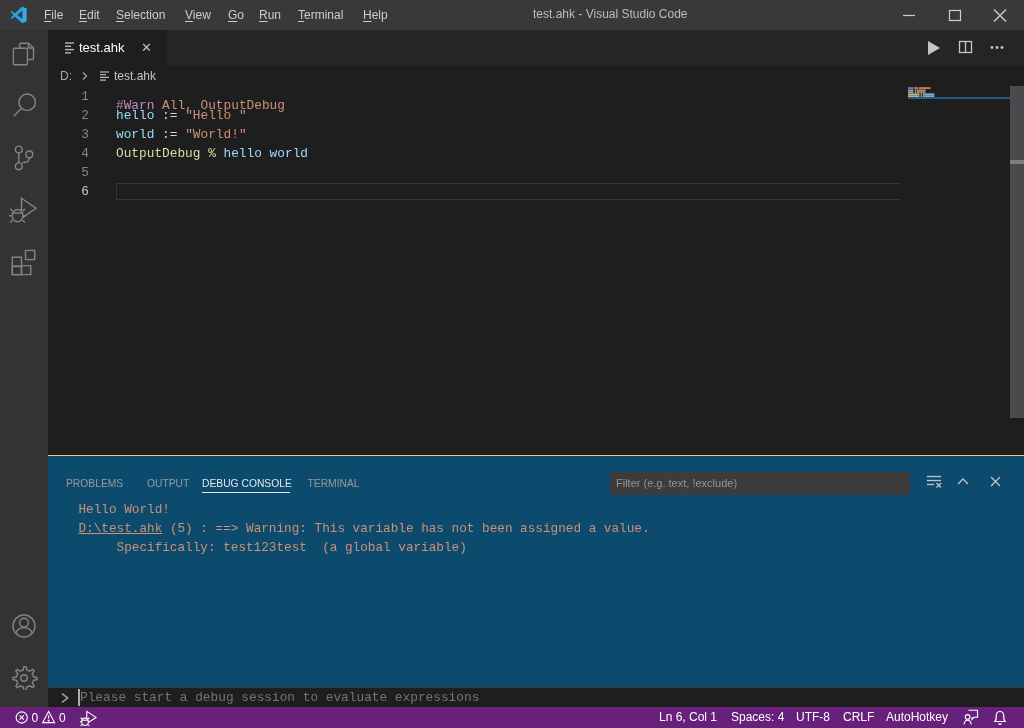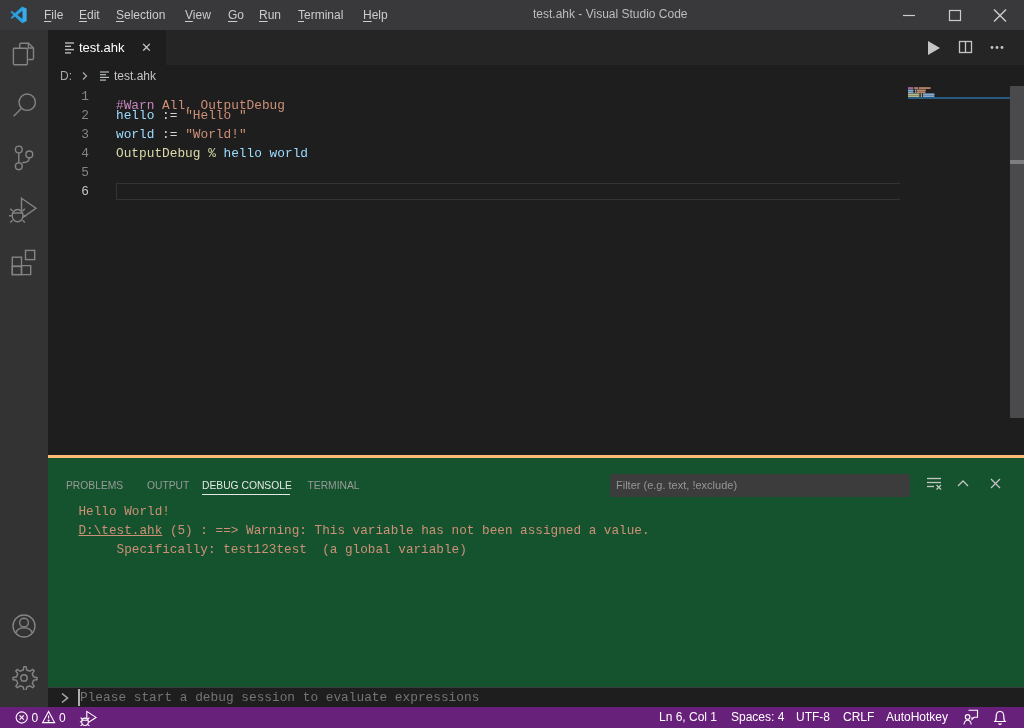--- a/index.html
+++ b/index.html
@@ -19,21 +19,21 @@
 #breadcrumb { position:absolute; left:48px; top:65px; width:976px; height:22px; background:#1e1e1e; color:#a9a9a9; font-size:12px; line-height:22px; }
 #editor { position:absolute; left:48px; top:87px; width:976px; height:368px; background:#1e1e1e; }
 .ln { position:absolute; left:0; width:41px; text-align:right; color:#858585; font-size:12.8px; line-height:19px; font-family:"Liberation Mono", monospace; }
 .cl { position:absolute; left:68px; font-size:12.8px; line-height:19px; font-family:"Liberation Mono", monospace; white-space:pre; color:#d4d4d4; }
 .tP { color:#c586c0; } .tO { color:#ce9178; } .tB { color:#9cdcfe; } .tW { color:#d4d4d4; } .tY { color:#dcdcaa; }
 #curline { position:absolute; left:116px; top:182.5px; width:784px; height:17px; border:1px solid #343434; border-right:none; }
 #minimap { position:absolute; left:907.5px; top:86.5px; }
 #mmline { position:absolute; left:907.5px; top:96.9px; width:102.5px; height:2px; background:#275a80; }
 #sbar { position:absolute; left:1010px; top:86px; width:14px; height:332px; background:#4a4a4d; }
 #sbmark { position:absolute; left:1010px; top:160px; width:14px; height:3.5px; background:#7e7e81; }
-#panel { position:absolute; left:48px; top:455px; width:976px; height:232px; background:#14532d; border-top:3px solid #fdba74;padding-left:20px; }
+#panel { position:absolute; left:48px; top:455px; width:976px; height:232px; background:#0c4a6e; border-top:1px solid #fdba74;padding-left:20px; }
 .ptab { position:absolute; top:0; height:55px; line-height:55px; font-size:10.3px; color:#9a9a9a; }
 .ptab.act { color:#e7e7e7; }
 #ptabline { position:absolute; left:154px; top:36px; width:88px; height:1px; background:#e7e7e7; }
 #filter { position:absolute; left:562px; top:16px; width:300px; height:23px; background:#3c3c3c; border-radius:2px; color:#969696; font-size:11px; line-height:23px; padding-left:6px; }
 .picon { position:absolute; top:6.5px; }
 .conline { position:absolute; left:30.5px; color:#ce9178; font-size:12.7px; line-height:19px; font-family:"Liberation Mono", monospace; white-space:pre; }
 #dinput { position:absolute; left:48px; top:687px; width:976px; height:20px; background:#1e1e1e; border-top:1px solid #3c3c41; }
 #statusbar { position:absolute; left:0; top:707px; width:1024px; height:21px; background:#68217a; color:#ffffff; font-size:12px; line-height:21px; }
 .sitem { position:absolute; top:0; height:21px; }
 svg { display:block; }

